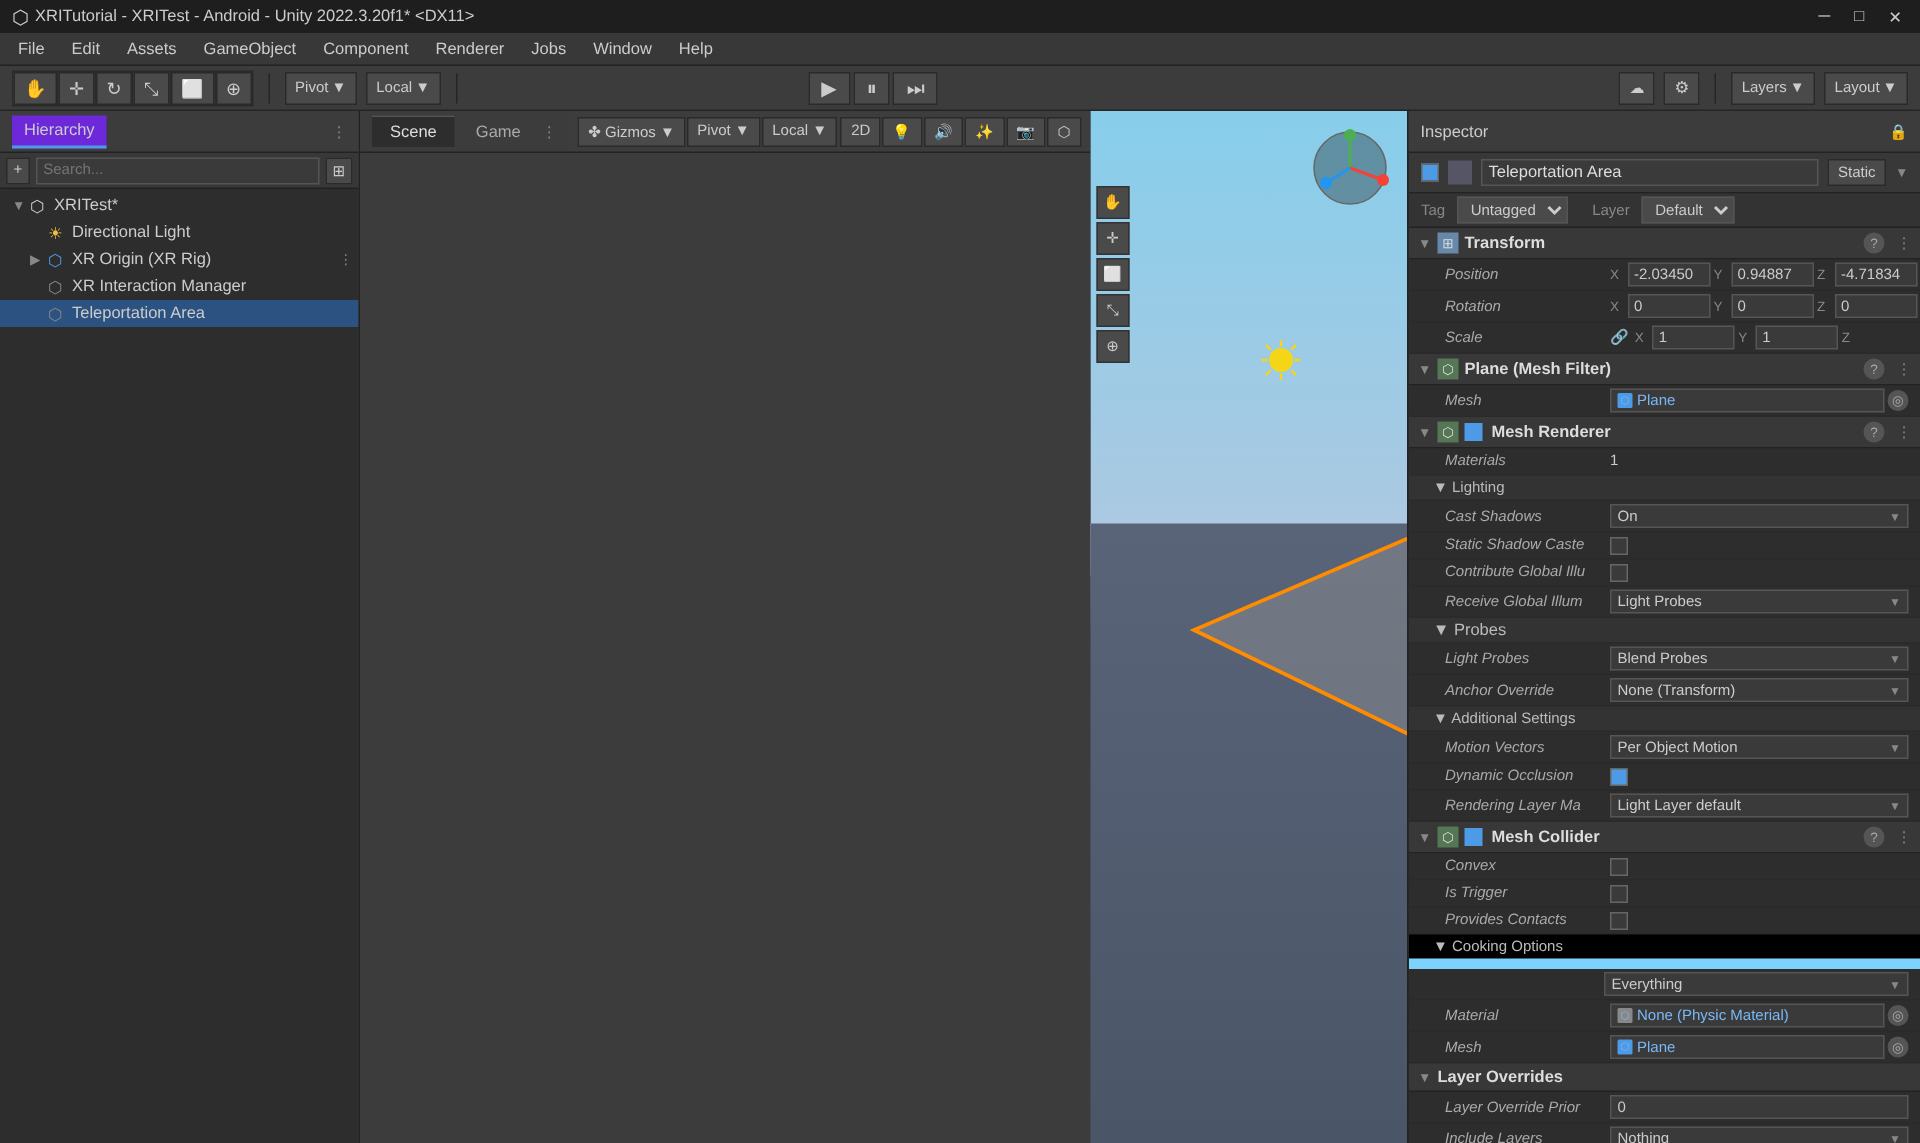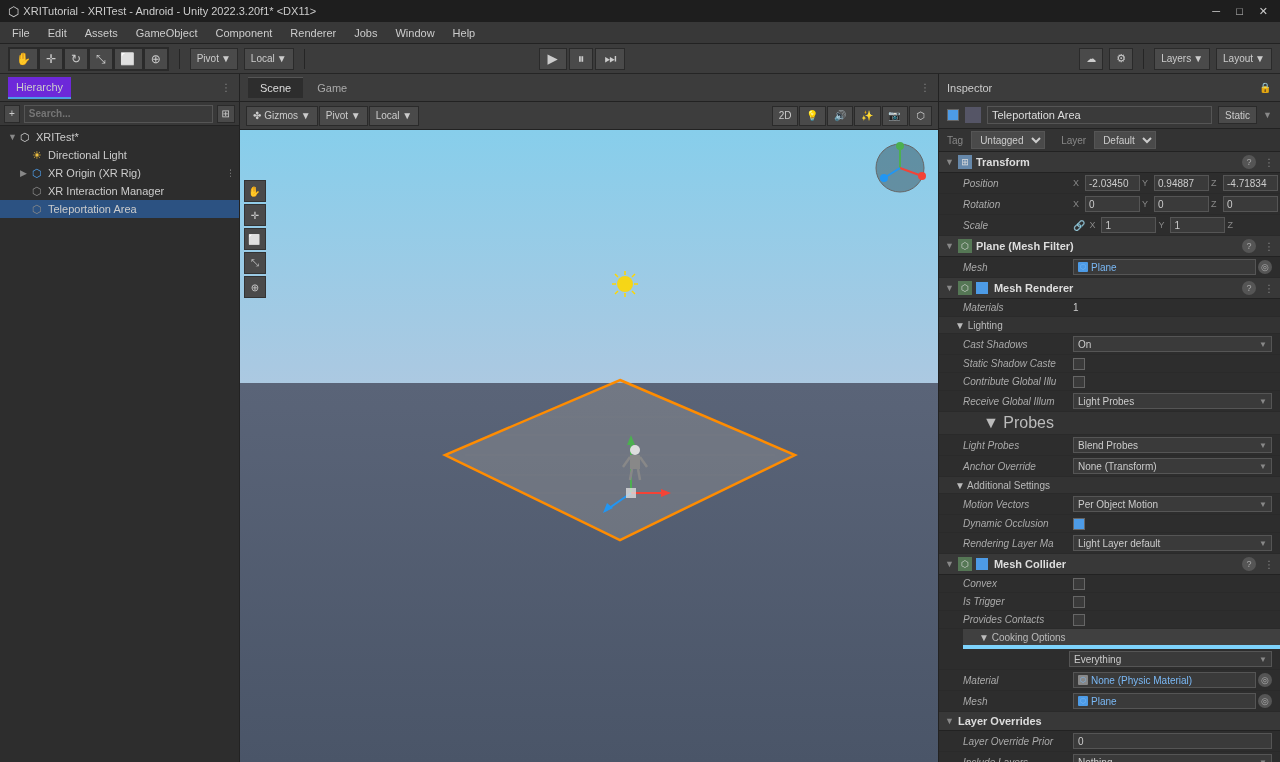--- a/index.html
+++ b/index.html
@@ -33,21 +33,21 @@
     .panel-tab.active { background: #6d28d9; border-bottom: 2px solid #4d9be6; }
     #hierarchy-toolbar { height: 24px; background: #383838; display: flex; align-items: center; padding: 0 4px; gap: 4px; border-bottom: 1px solid #222; }
     #hierarchy-content { flex: 1; background: #2d2d2d; overflow-y: auto; padding: 2px 0; }
     .tree-item { display: flex; align-items: center; padding: 1px 4px; cursor: pointer; font-size: 11px; color: #ccc; height: 18px; }
     .tree-item.selected { background: #2c5282; }
     .tree-indent { display: inline-block; }
     .tree-arrow { display: inline-block; width: 12px; font-size: 9px; color: #888; }
     .tree-icon { display: inline-block; width: 14px; margin-right: 2px; }
 
     
-    #center-panel { flex: 1; display: flex; flex-direction: column; }
+    #center-panel { flex: 1; display: flex; flex-direction: row; }
     #scene-tabs { height: 28px; background: #3c3c3c; display: flex; align-items: center; padding: 0 8px; gap: 2px; border-bottom: 1px solid #222; }
     .scene-tab { padding: 4px 12px; font-size: 11px; cursor: pointer; color: #aaa; }
     .scene-tab.active { background: #2d2d2d; color: #ddd; border-top: 1px solid #555; }
     #scene-toolbar { height: 28px; background: #3d3d3d; display: flex; align-items: center; padding: 0 6px; gap: 1px; border-bottom: 1px solid #222; }
     .scene-tool-btn { height: 20px; padding: 0 6px; background: #4a4a4a; border: 1px solid #2a2a2a; color: #ccc; font-size: 10px; cursor: pointer; }
     #scene-view { flex: 1; background: #4a5568; position: relative; overflow: hidden; }
 
     
     #right-panel { width: 342px; background: #2d2d2d; border-left: 1px solid #222; display: flex; flex-direction: column; overflow: hidden; }
     #inspector-header { height: 28px; background: #3c3c3c; display: flex; align-items: center; padding: 0 8px; border-bottom: 1px solid #222; }
@@ -165,21 +165,21 @@
 
 <div id="main-area">
 
   <div id="left-panel">
     <div id="hierarchy-header">
       <span class="panel-tab active">Hierarchy</span>
       <span style="margin-left:auto; font-size:10px; color:#888; cursor:pointer;">⋮</span>
     </div>
     <div id="hierarchy-toolbar">
       <button class="small-btn">+</button>
-      <input type="text" class="search-box" style="flex: 1 1 0%; font-weight: bold;" placeholder="Search...">
+      <input type="text" class="search-box" style="flex: 1 1 0%;" placeholder="Search...">
       <button class="small-btn">⊞</button>
     </div>
     <div id="hierarchy-content">
       <div class="tree-item">
         <span class="tree-indent" style="width:4px;"></span>
         <span class="tree-arrow">▼</span>
         <span class="tree-icon">⬡</span>
         <span>XRITest*</span>
       </div>
       <div class="tree-item">
@@ -433,21 +433,21 @@
       </div>
       <div class="prop-row">
         <span class="prop-label">Receive Global Illum</span>
         <div class="dropdown-val">
           <span>Light Probes</span>
           <span class="dropdown-arrow">▼</span>
         </div>
       </div>
 
       <div style="padding:2px 8px 2px 16px; background:#333; border-bottom:1px solid #2a2a2a;">
-        <span style="font-size:16px; color:#bbb; cursor:pointer;margin-left:28px;">▼ Probes</span>
+        <span style="font-size:11px; color:#bbb; cursor:pointer;">▼ Probes</span>
       </div>
       <div class="prop-row">
         <span class="prop-label">Light Probes</span>
         <div class="dropdown-val">
           <span>Blend Probes</span>
           <span class="dropdown-arrow">▼</span>
         </div>
       </div>
       <div class="prop-row">
         <span class="prop-label">Anchor Override</span>
@@ -493,21 +493,21 @@
       </div>
       <div class="prop-row">
         <span class="prop-label">Is Trigger</span>
         <div class="checkbox-val"></div>
       </div>
       <div class="prop-row">
         <span class="prop-label">Provides Contacts</span>
         <div class="checkbox-val"></div>
       </div>
 
-      <div style="padding:2px 8px 2px 16px; background:#404040; border-bottom:4px solid #7dd3fc;margin-left:24px;">
+      <div style="padding:2px 8px 2px 16px; background:#000000; border-bottom:7px solid #7dd3fc;">
         <span style="font-size:10px; color:#bbb; cursor:pointer;">▼ Cooking Options</span>
       </div>
 
       <div style="padding:2px 8px 2px 130px; border-bottom:1px solid #2a2a2a;">
         <div class="dropdown-val">
           <span>Everything</span>
           <span class="dropdown-arrow">▼</span>
         </div>
       </div>
       <div class="prop-row">

